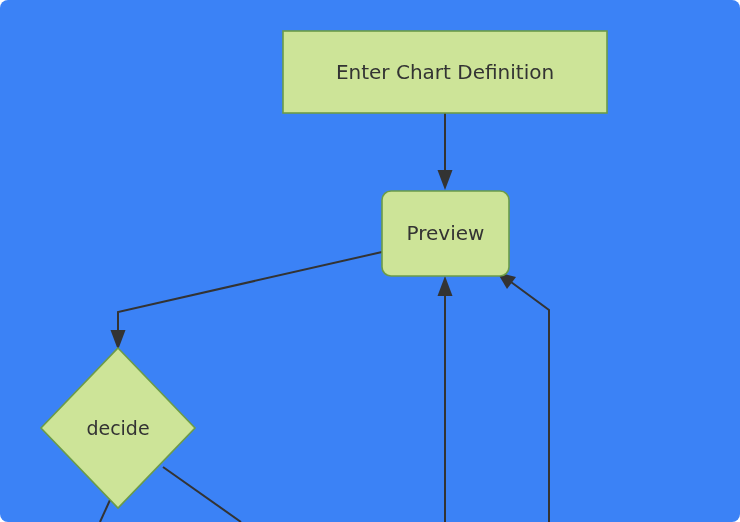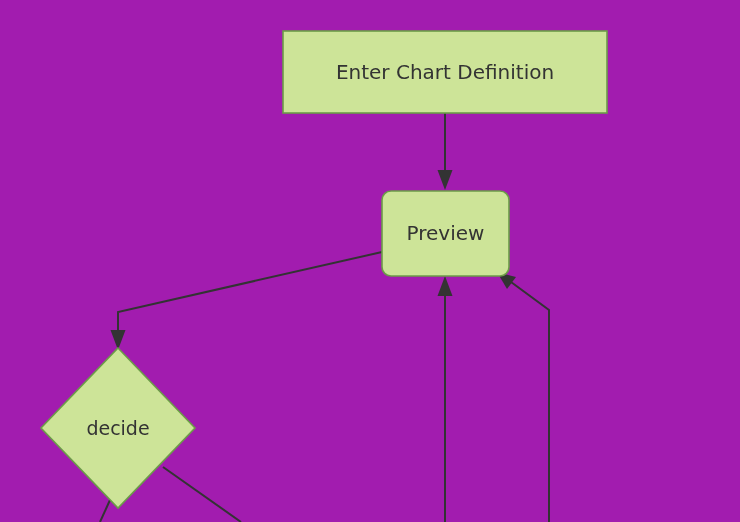--- a/index.html
+++ b/index.html
@@ -7,22 +7,23 @@
     padding: 0;
     background: #ffffff;
   }
   body {
     font-family: "DejaVu Sans", "Liberation Sans", sans-serif;
   }
   #canvas {
     position: relative;
     width: 740px;
     height: 522px;
-    background: #a21caf;
+    background: #3b82f6;
     overflow: hidden;
+    border-radius: 8px;
   }
   #flow-svg {
     position: absolute;
     left: 0;
     top: 0;
     width: 740px;
     height: 522px;
     display: block;
   }
   .node-shape {

